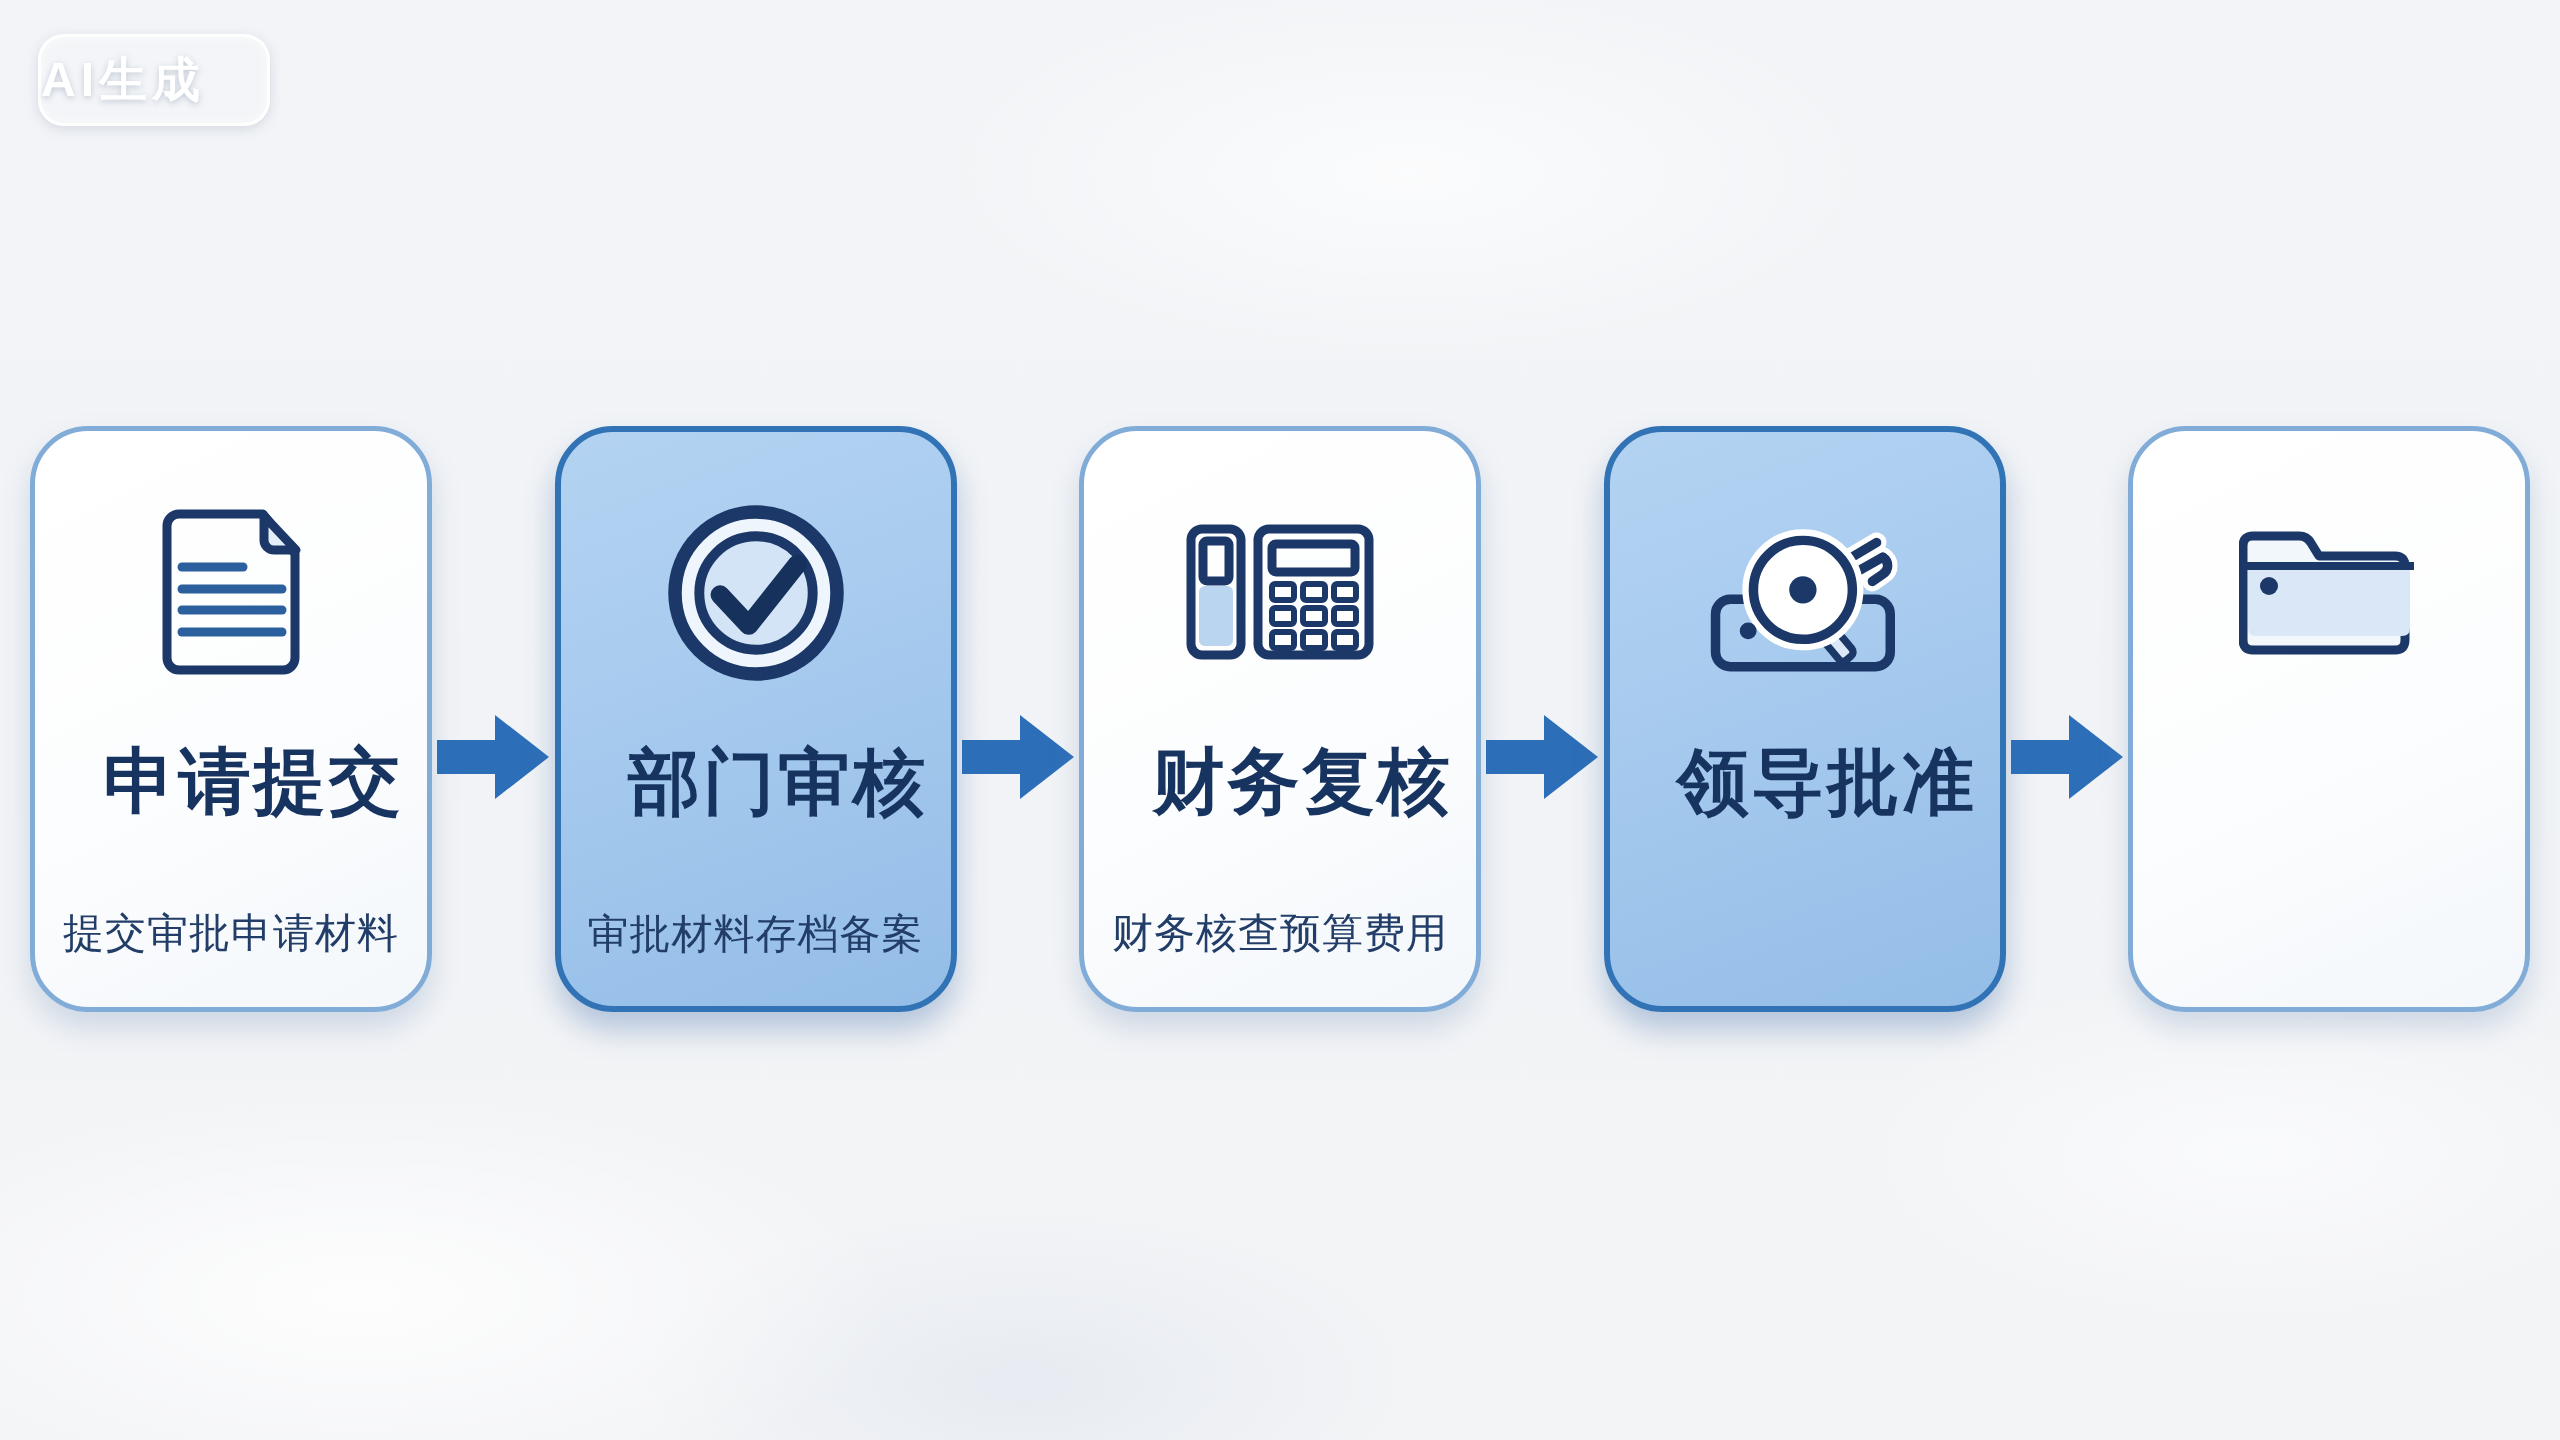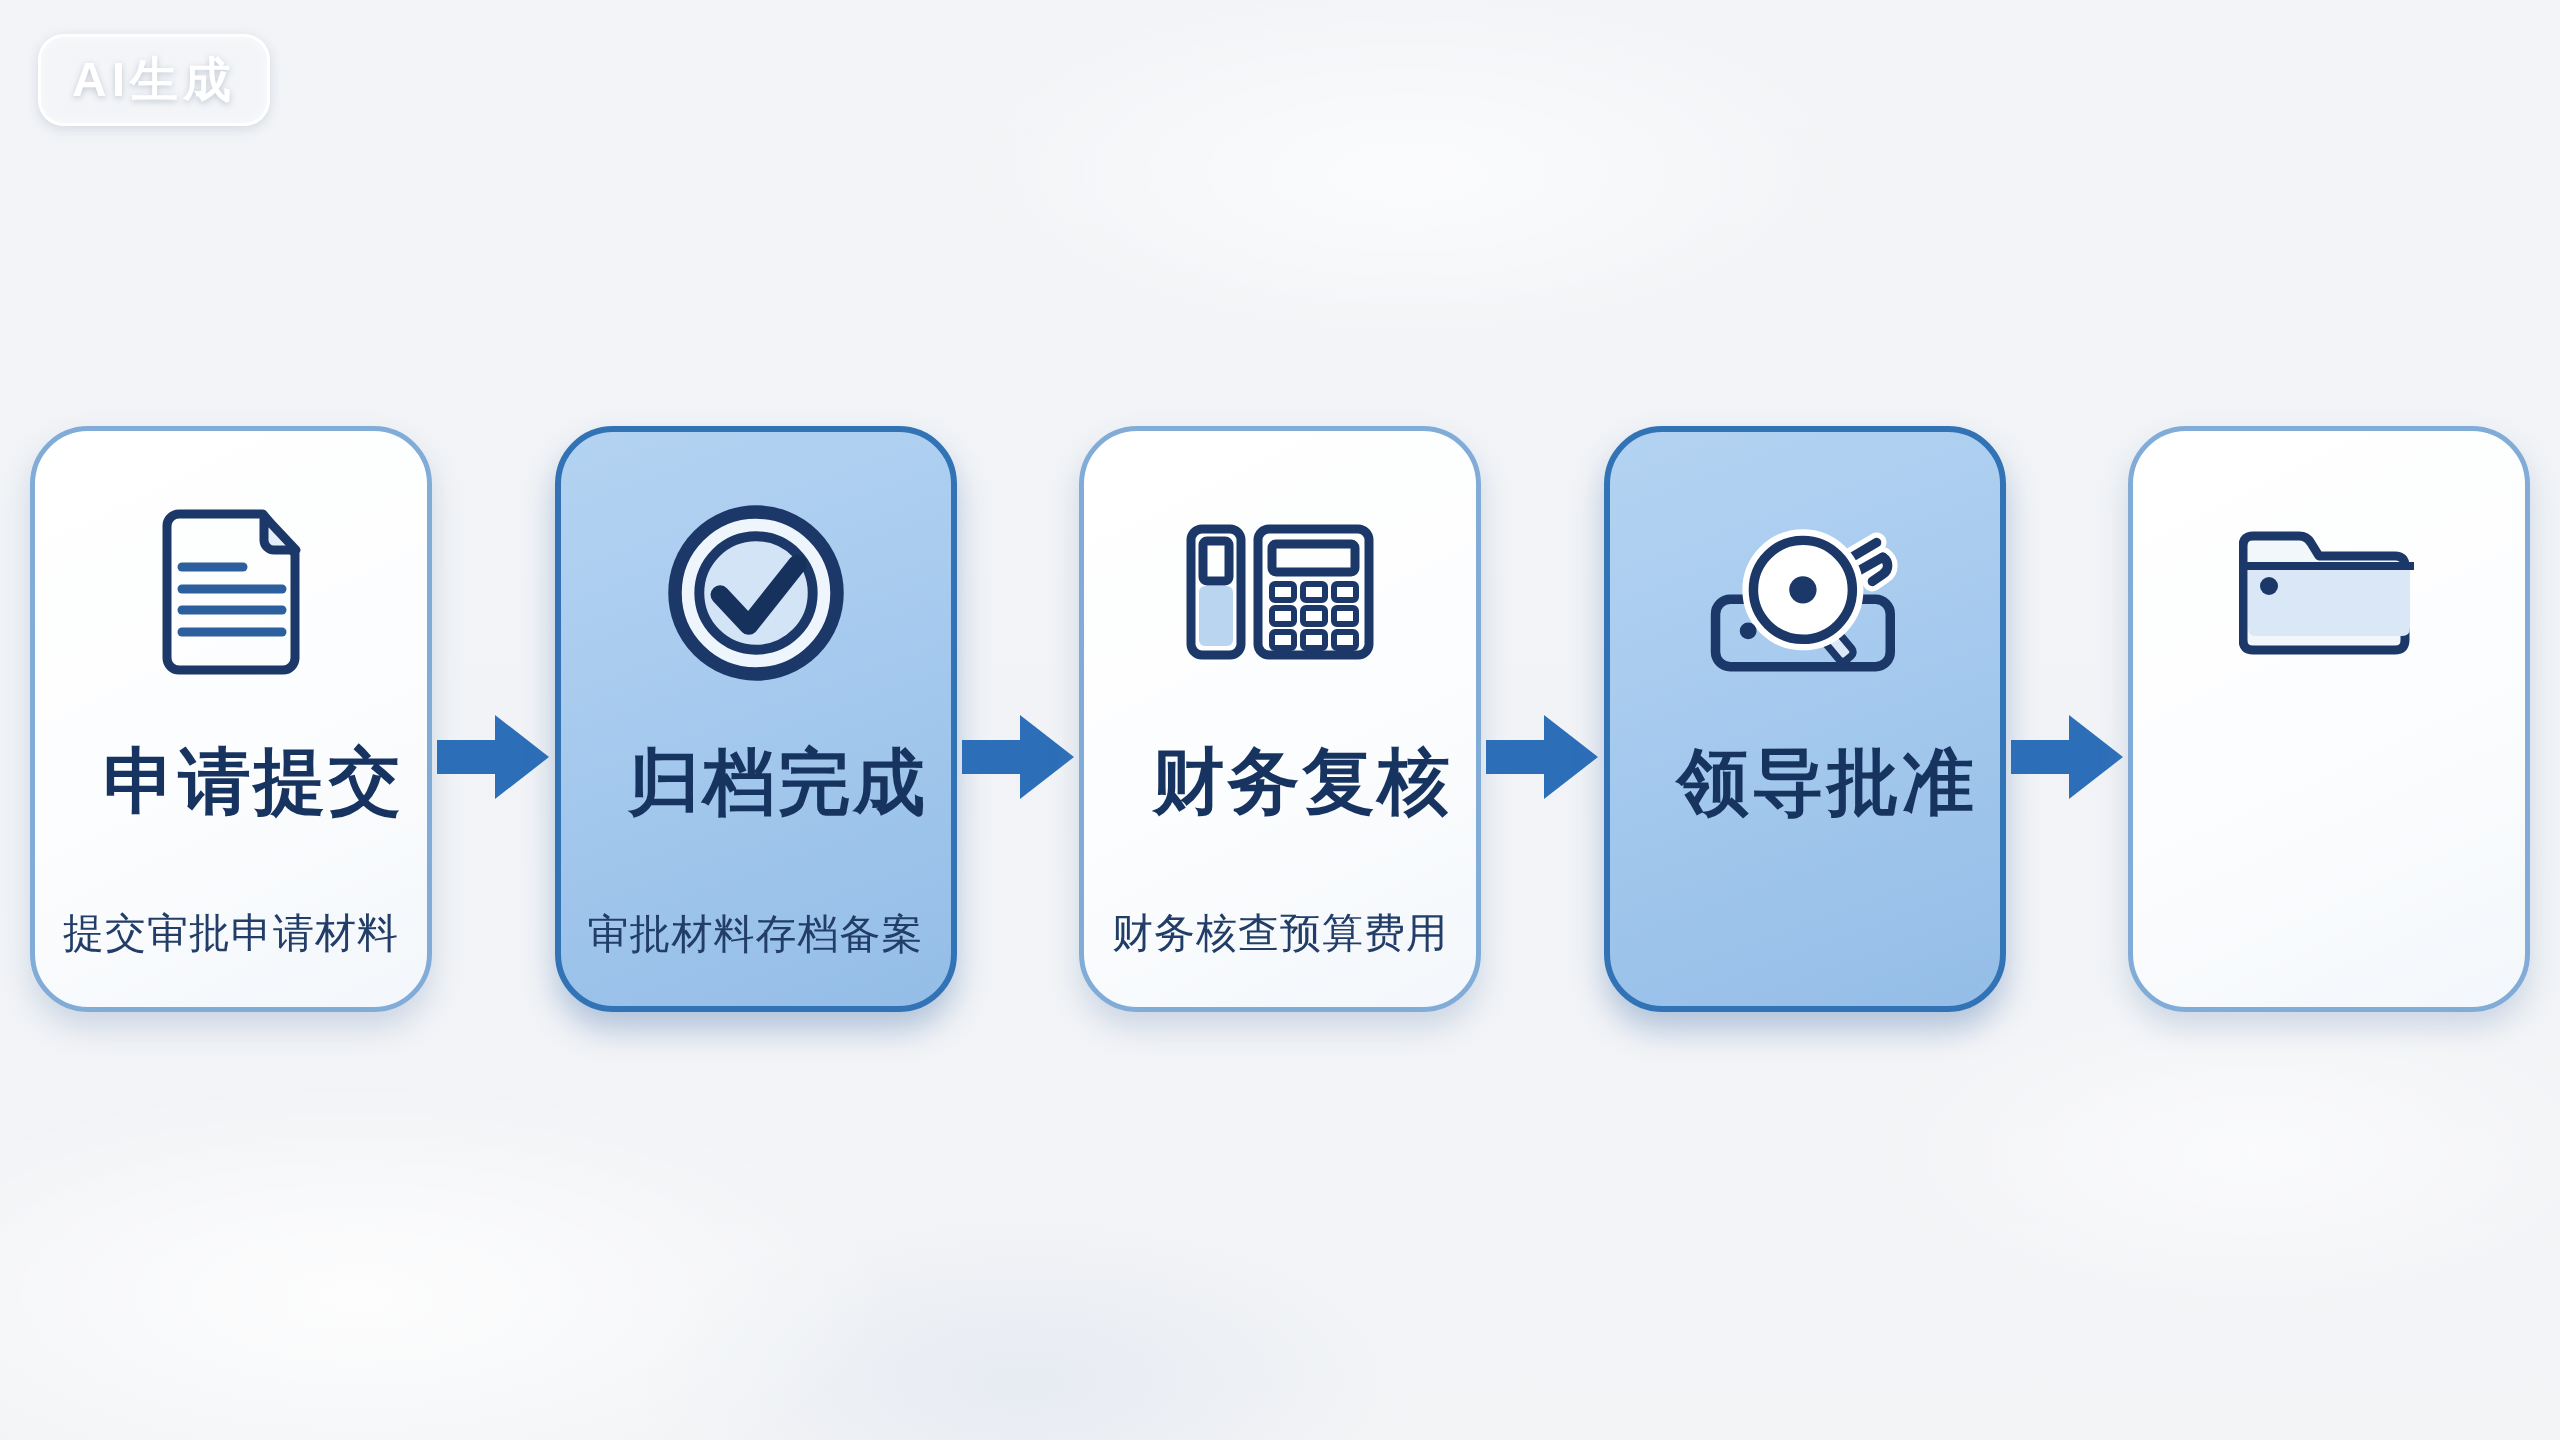--- a/index.html
+++ b/index.html
@@ -13,21 +13,21 @@
     background:
       radial-gradient(900px 360px at 14% 90%, rgba(255,255,255,.85), rgba(255,255,255,0) 60%),
       radial-gradient(800px 320px at 55% 12%, rgba(255,255,255,.7), rgba(255,255,255,0) 60%),
       radial-gradient(700px 300px at 88% 80%, rgba(255,255,255,.6), rgba(255,255,255,0) 60%),
       radial-gradient(600px 260px at 40% 96%, rgba(221,228,238,.55), rgba(221,228,238,0) 65%),
       linear-gradient(180deg,#f2f4f7 0%,#f1f3f6 50%,#f3f4f6 100%);
   }
   .watermark{
     position:absolute;left:38px;top:34px;width:226px;height:86px;
     border:3px solid rgba(255,255,255,.95);border-radius:26px;
-    display:flex;align-items:center;justify-content:center;
+    display:flex;align-items:center;justify-content:flex-start;
     color:#ffffff;font-size:48px;font-weight:600;letter-spacing:5px;
     background:rgba(255,255,255,.14);
     box-shadow:0 3px 12px rgba(168,178,194,.40), inset 0 0 8px rgba(255,255,255,.5);
     text-shadow:0 2px 6px rgba(164,176,192,.65);
   }
   .flow-row{
     position:absolute;left:30px;top:426px;width:2500px;height:586px;
     display:flex;justify-content:space-between;align-items:flex-start;
   }
   .card{
@@ -98,21 +98,21 @@
   </div>
 
   <article class="card blue">
     <div class="icon-box">
       <svg class="ic" width="180" height="180" viewBox="0 0 200 200">
         <circle cx="100" cy="100" r="90" fill="#eef5fc" stroke="#1b3868" stroke-width="15"></circle>
         <circle cx="100" cy="100" r="63" fill="#d2e4f6" stroke="#1b3868" stroke-width="11"></circle>
         <path d="M60,102 L92,136 L146,68" fill="none" stroke="#16315c" stroke-width="21" stroke-linecap="round" stroke-linejoin="round"></path>
       </svg>
     </div>
-    <h2 class="step-title">归档完成</h2>
+    <h2 class="step-title">部门审核</h2>
     <p class="step-subtitle">审批材料存档备案</p>
   </article>
 
   <div class="arrow-cell">
     <svg width="112" height="88" viewBox="0 0 112 88">
       <polygon points="0,27 58,27 58,2 112,44 58,86 58,61 0,61" fill="#2c6eb8"></polygon>
     </svg>
   </div>
 
   <article class="card white">

